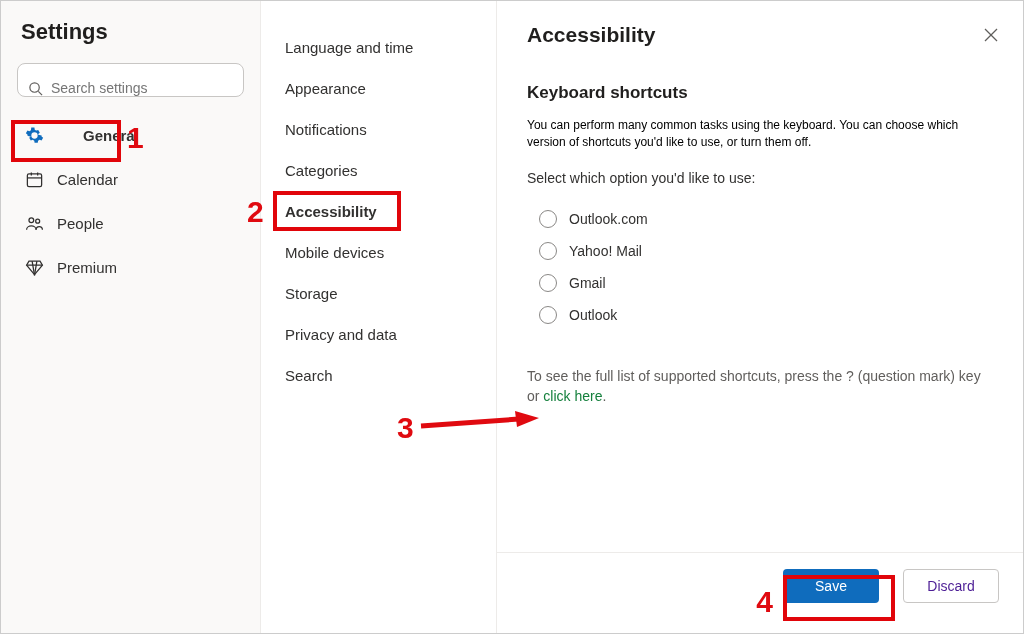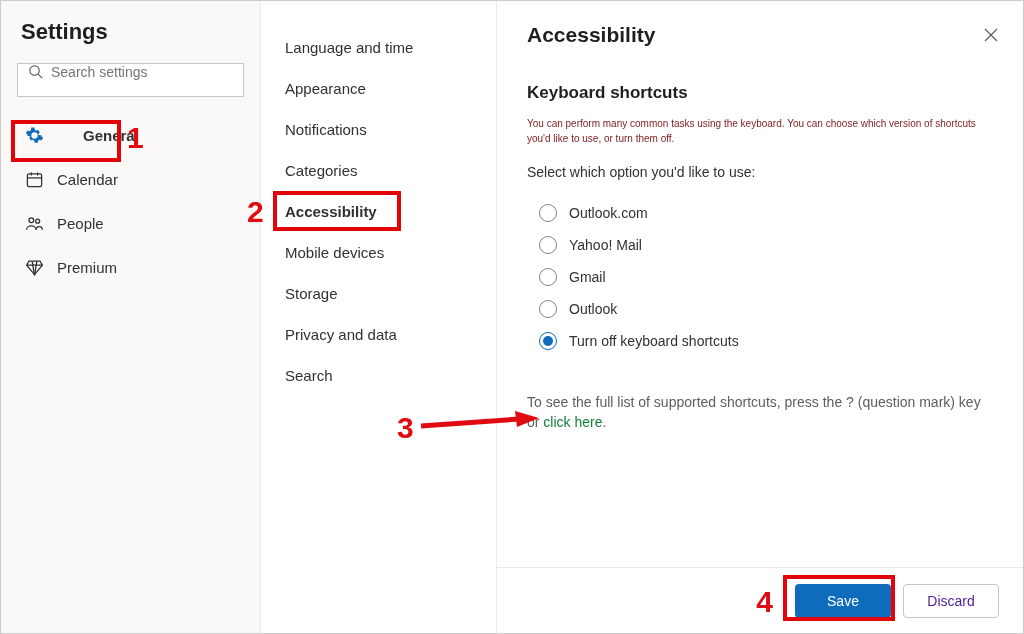--- a/index.html
+++ b/index.html
@@ -17,24 +17,24 @@
 
   
   .col-left {
     width: 260px;
     background: #faf9f8;
     padding: 18px 16px 0 16px;
     border-right: 1px solid #edebe9;
   }
   .settings-title { font-size: 22px; font-weight: 700; color: #201f1e; margin-bottom: 18px; padding-left: 4px; }
   .search-wrap {
-    display: flex; align-items: flex-start;
+    display: flex; align-items: flex-end;
     border: 1px solid #c8c6c4;
     background: #fff;
-    border-radius: 0;
+    border-radius: 8px;
     height: 34px; padding: 0 10px;
     margin-bottom: 18px;
   }
   .search-wrap svg { flex: 0 0 auto; margin-right: 8px; }
   .search-input { border: none; outline: none; font-size: 14px; color: #605e5c; width: 100%; background: transparent; }
   .nav-item {
     display: flex; align-items: center;
     height: 40px; padding: 0 6px;
     font-size: 15px; color: #323130;
     cursor: pointer; border-radius: 4px;
@@ -65,39 +65,39 @@
   
   .col-right {
     flex: 1;
     padding: 22px 30px 0 30px;
     position: relative;
     display: flex; flex-direction: column;
   }
   .panel-title { font-size: 21px; font-weight: 600; margin-bottom: 36px; color: #201f1e; }
   .close-x { position: absolute; right: 24px; top: 26px; cursor: pointer; color: #605e5c; }
   .section-heading { font-size: 17px; font-weight: 600; margin-bottom: 14px; color: #201f1e; }
-  .section-desc { font-size: 10px; color: #7f1d1d; line-height: 1.45; margin-bottom: 18px; }
+  .section-desc { font-size: 12px; color: #000000; line-height: 1.45; margin-bottom: 18px; }
   .select-label { font-size: 14px; color: #323130; margin-bottom: 10px; }
   .radio-group { margin-left: 12px; text-align: center; }
   .radio-row { display: flex; align-items: center; margin: 14px 0; font-size: 14px; color: #323130; cursor: pointer; }
   .radio-ring {
     width: 18px; height: 18px; border-radius: 50%;
     border: 1px solid #8a8886; margin-right: 12px;
     display: flex; align-items: center; justify-content: center;
     flex: 0 0 auto;
   }
   .radio-row.selected .radio-ring { border-color: #0f6cbd; border-width: 1px; }
   .radio-row.selected .radio-dot { width: 10px; height: 10px; border-radius: 50%; background: #0f6cbd; }
   .help-text { font-size: 14px; color: #605e5c; line-height: 1.45; margin-top: 28px; }
   .help-text a { color: #15803d; text-decoration: none; }
   .footer-bar {
-    position: absolute; bottom: 0; left: 0; right: 0;
+    position: absolute; bottom: 15px; left: 0; right: 0;
     height: 66px; border-top: 1px solid #edebe9;
     display: flex; align-items: center; justify-content: flex-end;
-    padding: 0 24px; gap: 12px; background: #fff;
+    padding: 0 24px; gap: 24px; background: #fff;
   }
   .btn {
     height: 34px; min-width: 96px; padding: 0 18px;
     border-radius: 4px; font-size: 14px; cursor: pointer;
     display: flex; align-items: center; justify-content: center;
   }
   .btn-primary { background: #0f6cbd; color: #fff; border: none; }
   .btn-secondary { background: #fff; color: #4c1d95; border: 1px solid #c8c6c4; }
   .red-box-4 { border: 4px solid #e1050a; position: absolute; right: 128px; bottom: 12px; width: 112px; height: 46px; pointer-events: none; }
   .num-4 { position: absolute; right: 250px; bottom: 14px; color: #e00a10; font-weight: 800; font-size: 30px; font-family: Arial, sans-serif; }
@@ -207,26 +207,20 @@
             <span class="radio-dot"></span>
           </span>
         <span>Gmail</span>
       </div>
       <div class="radio-row">
         <span class="radio-ring">
             <span class="radio-dot"></span>
           </span>
         <span>Outlook</span>
       </div>
-      <div class="radio-row selected">
-        <span class="radio-ring">
-            <span class="radio-dot"></span>
-          </span>
-        <span>Turn off keyboard shortcuts</span>
-      </div>
     </div>
 
     <div class="help-text">
       <span>To see the full list of supported shortcuts, press the ? (question mark) key or </span><a href="#">click here</a><span>.</span>
     </div>
 
     <div class="footer-bar">
       <button class="btn btn-primary">Save</button>
       <button class="btn btn-secondary">Discard</button>
     </div>

